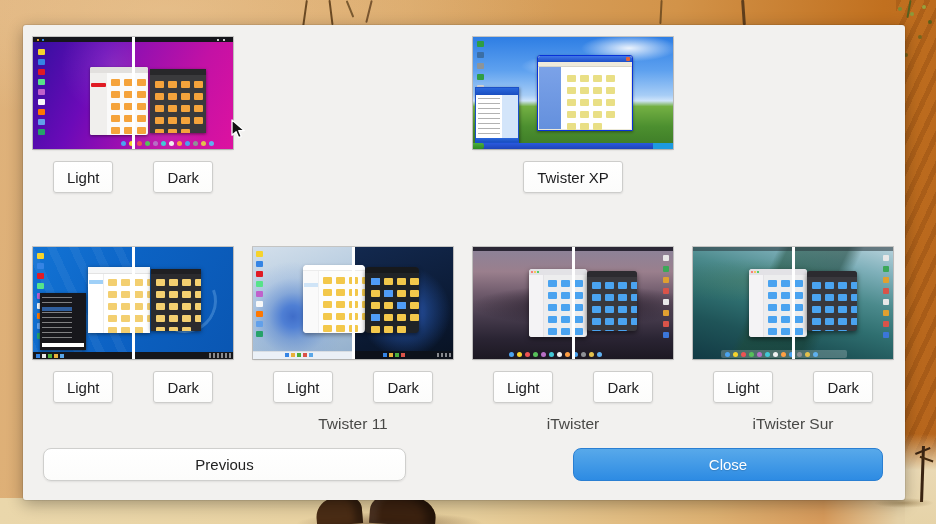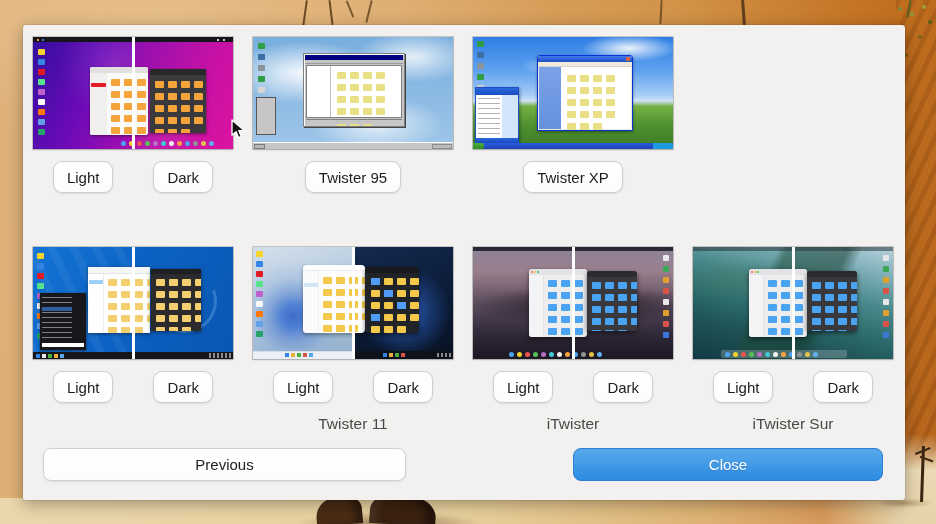--- a/index.html
+++ b/index.html
@@ -49,21 +49,21 @@
   
   .dialog { position:absolute; left:23px; top:25px; width:882px; height:475px;
     background:#f2f1ef; border-radius:3px;
     box-shadow:0 4px 16px rgba(0,0,0,.32), 0 0 0 1px rgba(0,0,0,.07); }
   .tile { position:absolute; width:200px; }
   .c0{left:10px} .c1{left:230px} .c2{left:450px} .c3{left:670px}
   .r1{top:12px} .r2{top:222px}
   .thumb { position:relative; width:200px; height:112px; overflow:hidden;
     box-shadow:0 0 0 1px rgba(0,0,0,.18), 0 1px 2px rgba(0,0,0,.15); background:#666; }
   .btnrow { margin-top:12px; height:32px; display:flex; justify-content:center; gap:40px; }
-  .pillbtn { height:32px; padding:0 13px; min-width:46px; border:1px solid #cdcdcb; border-radius:9px;
+  .pillbtn { height:32px; padding:0 13px; min-width:46px; border:1px solid #cdcdcb; border-radius:3px;
     background:linear-gradient(180deg,#ffffff,#fcfcfb); color:#1d1d1f; font-size:15px;
     font-family:"Liberation Sans",sans-serif; box-shadow:0 1px 2px rgba(0,0,0,.09); cursor:default; }
   .tname { margin-top:12px; height:20px; text-align:center; font-size:15.5px; color:#484846; }
   .footer { position:absolute; left:0; top:423px; width:100%; height:33px; }
   .bigbtn { position:absolute; top:0; height:33px; border-radius:8px; font-size:15px;
     font-family:"Liberation Sans",sans-serif; cursor:default; }
   .prevbtn { left:20px; width:363px; background:linear-gradient(180deg,#ffffff,#fcfcfb);
     border:1px solid #cfcfcd; color:#222; box-shadow:0 1px 2px rgba(0,0,0,.08); }
   .closebtn { left:550px; width:310px; background:linear-gradient(180deg,#58a9ea 0%,#2d8be3 100%);
     border:1px solid #2a7fd2; color:#fff; text-shadow:0 1px 1px rgba(0,0,0,.15); }
@@ -309,42 +309,20 @@
       </div>
       <div class="dockdots tos-dock" style="position:absolute"></div>
       <div class="divider"></div>
     </div>
     <div class="btnrow">
       <button class="pillbtn">Light</button>
       <button class="pillbtn">Dark</button>
     </div>
   </div>
 
-  <div class="tile c1 r1">
-    <div class="thumb t95">
-      <div class="icolg" style="left:5px;top:6px"></div>
-      <div class="win t95-win">
-        <div class="t95-tb"></div>
-        <div class="t95-menu"></div>
-        <div class="t95-body">
-          <div class="t95-tree tl"></div>
-          <div class="fg folders-yellow" style="left:30px;top:6px"></div>
-        </div>
-        <div class="t95-status"></div>
-      </div>
-      <div class="win t95-sm tl"></div>
-      <div class="t95-tkb">
-        <div class="t95-start"></div>
-        <div class="t95-tray"></div>
-      </div>
-    </div>
-    <div class="btnrow">
-      <button class="pillbtn">Twister 95</button>
-    </div>
-  </div>
 
   <div class="tile c2 r1">
     <div class="thumb txp">
       <div class="icolg" style="left:4px;top:4px"></div>
       <div class="win txp-win">
         <div class="txp-tb">
             <div class="txp-close"></div>
           </div>
         <div class="txp-tool"></div>
         <div class="txp-body">

